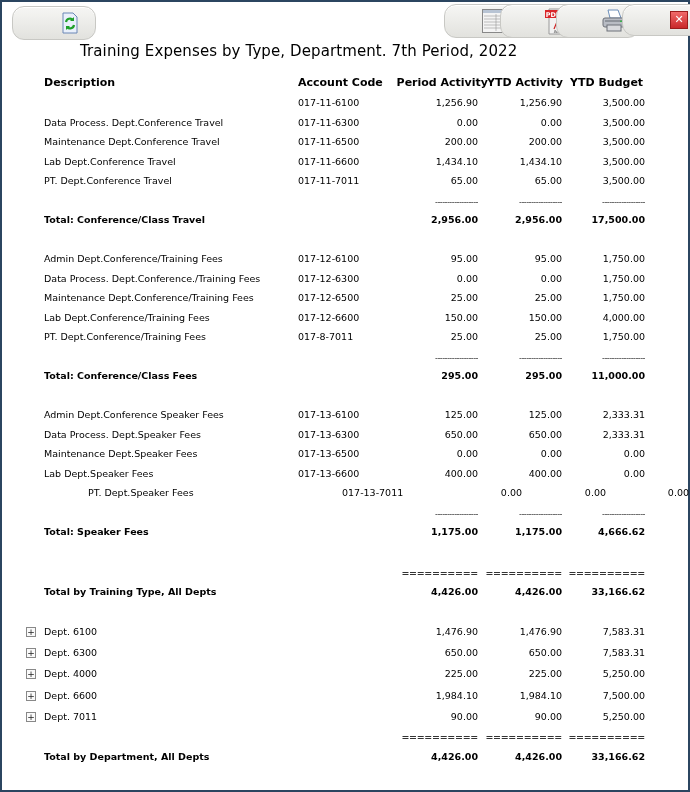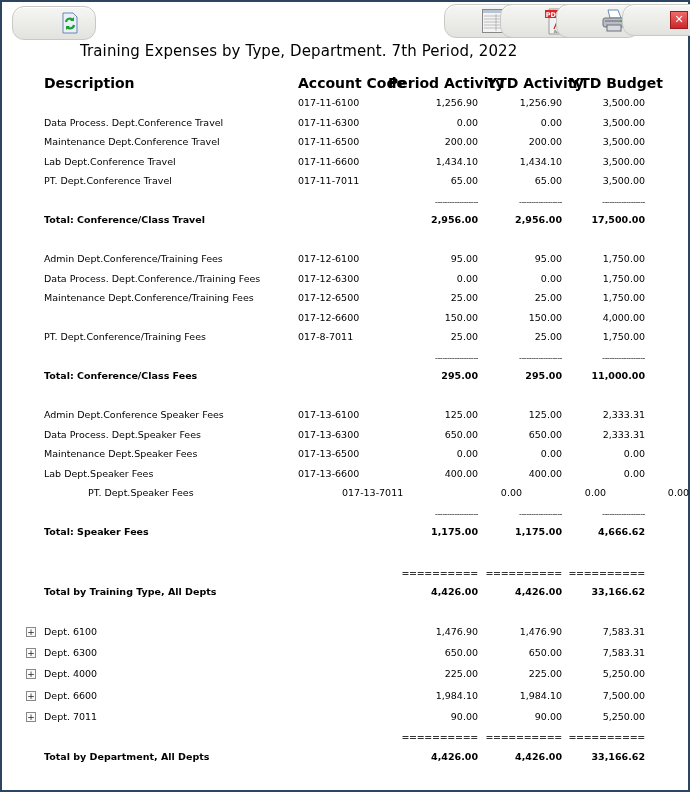--- a/index.html
+++ b/index.html
@@ -40,21 +40,21 @@
     position: absolute; left: 0; width: 690px; height: 18px;
     font-size: 9.5px; line-height: 18px;
   }
   .row .desc { position: absolute; left: 44px; white-space: nowrap; }
   .row .acct { position: absolute; left: 298px; white-space: nowrap; }
   .row .num { position: absolute; text-align: right; white-space: nowrap; width: 90px; }
   .row .c1 { left: 388px; }
   .row .c2 { left: 472px; }
   .row .c3 { left: 555px; }
   .row.bold { font-weight: bold; }
-  .hdr { font-size: 14px; font-weight: bold; }
+  .hdr { font-size: 11px; font-weight: bold; }
   .hdr .num { width: 100px; }
   .hdr .c1 { left: 388px; text-align: right; }
   .hdr .c2 { left: 487px; text-align: left; }
   .hdr .c3 { left: 570px; text-align: left; }
   .dash { color: #333; letter-spacing: -0.5px; font-size: 8px; }
   .eq { font-weight: bold; letter-spacing: -0.3px; font-size: 9.5px; color: #333; }
   .expander {
     position: absolute; left: 26px; top: 4px; width: 8px; height: 8px;
     border: 1px solid #888; background: #fafafa;
     font-size: 9px; line-height: 8px; text-align: center; color: #222;
@@ -188,20 +188,21 @@
       <span class="num c3">1,750.00</span>
     </div>
     <div class="row " style="top: 289px;">
       <span class="desc">Maintenance Dept.Conference/Training Fees</span>
       <span class="acct">017-12-6500</span>
       <span class="num c1">25.00</span>
       <span class="num c2">25.00</span>
       <span class="num c3">1,750.00</span>
     </div>
     <div class="row " style="top: 308.5px;">
+      <span class="desc">Lab Dept.Conference/Training Fees</span>
       <span class="acct">017-12-6600</span>
       <span class="num c1">150.00</span>
       <span class="num c2">150.00</span>
       <span class="num c3">4,000.00</span>
     </div>
     <div class="row " style="top: 328px;">
       <span class="desc">PT. Dept.Conference/Training Fees</span>
       <span class="acct">017-8-7011</span>
       <span class="num c1">25.00</span>
       <span class="num c2">25.00</span>

